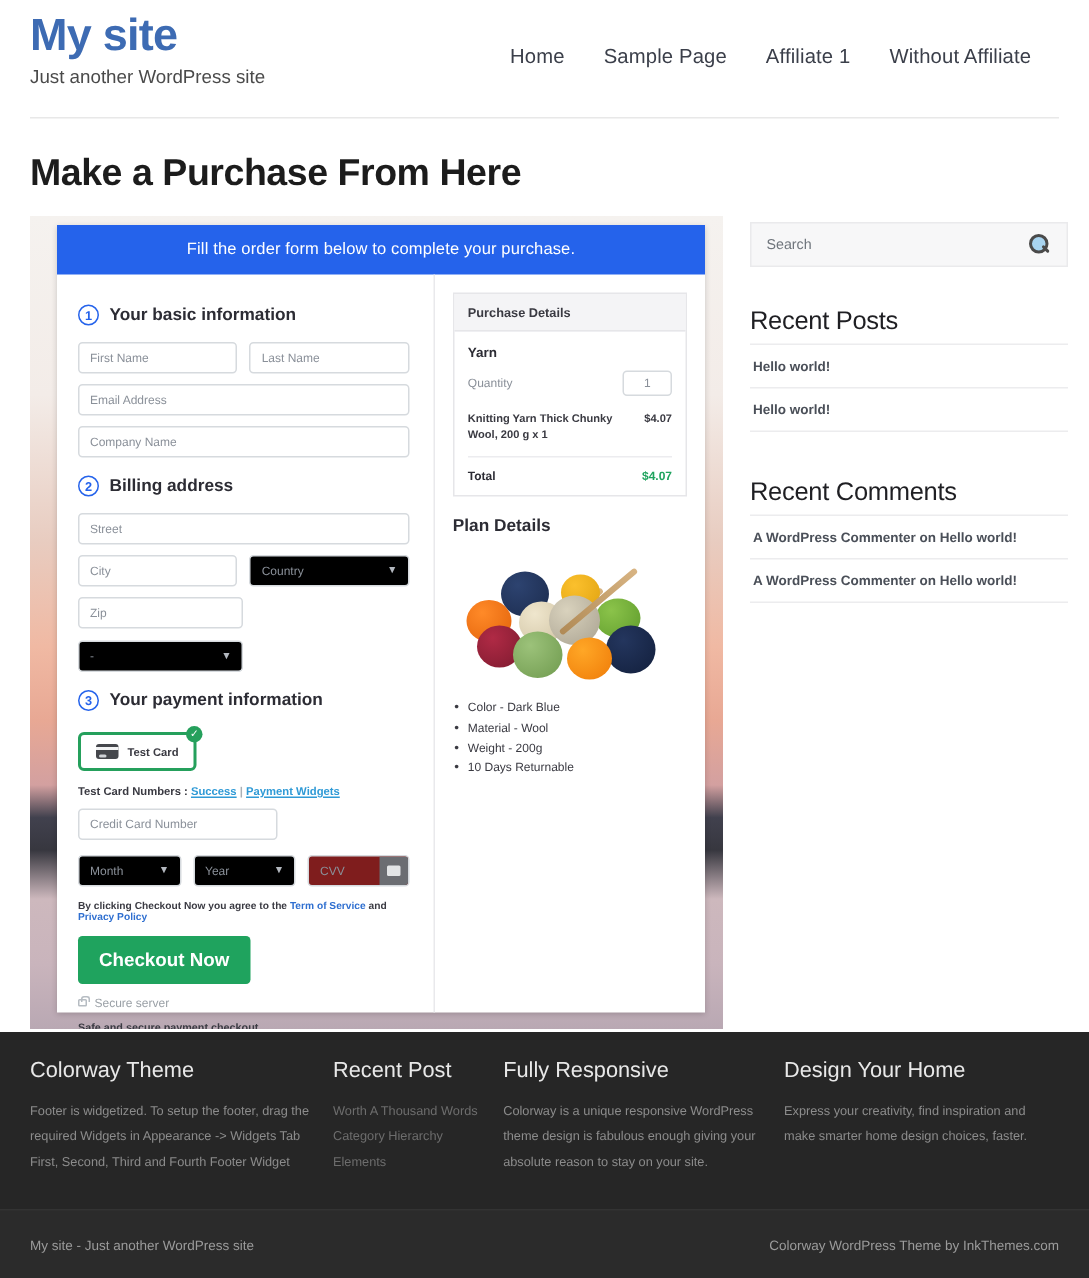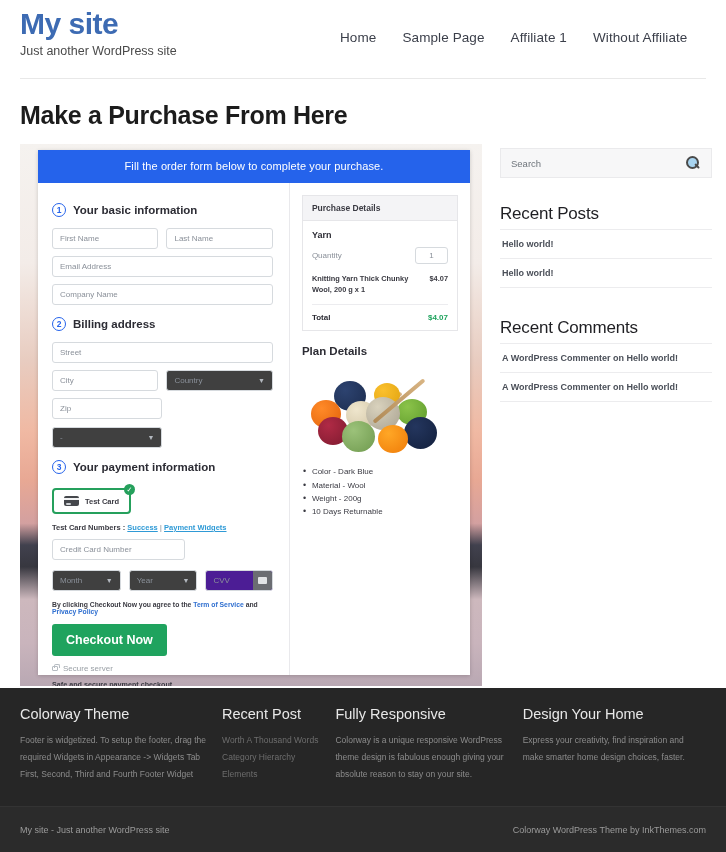--- a/index.html
+++ b/index.html
@@ -104,21 +104,21 @@
   .fld {
     border: 1px solid #d6dade; border-radius: 3px;
     height: 21px; background: #fff;
     font-size: 8px; color: #8a9099;
     padding: 0 7px; display: flex; align-items: center;
     width: 100%;
   }
   .fld.half { width: 50%; }
   .sel {
     border: 1px solid #d6dade; border-radius: 3px;
-    height: 21px; background: #404040;
+    height: 21px; background: #000000;
     font-size: 8px; color: #8a9099;
     padding: 0 7px; display: flex; align-items: center;
     justify-content: space-between; width: 50%;
   }
   .chev { color: #b3b8bf; font-size: 7px; }
 
   .card-chip {
     display: inline-flex; align-items: center; gap: 6px;
     border: 2px solid #25a05c; border-radius: 4px;
     padding: 6px 10px; position: relative; margin: 3px 0 9px 0;
@@ -147,21 +147,21 @@
     font-size: 7.5px; color: #3a3a42; margin-bottom: 7px; font-weight: bold;
   }
   .testcards .lnk { color: #2f9ad6; }
   .testcards .sep { color: #aab0b6; }
   .testcards .fail { color: #2f9ad6; }
 
   .cc-row { display: flex; gap: 8px; margin-bottom: 10px; }
   .sel.third, .fld.third { width: 33.33%; }
   .cvv-wrap {
     width: 33.33%; display: flex; border: 1px solid #d6dade;
-    border-radius: 3px; height: 21px; overflow: hidden; background: #4c1d95;
+    border-radius: 3px; height: 21px; overflow: hidden; background: #7f1d1d;
   }
   .cvv-wrap .txt {
     flex: 1; font-size: 8px; color: #8a9099;
     display: flex; align-items: center; padding-left: 7px;
   }
   .cvv-wrap .btn {
     width: 19px; background: #6b6d72;
     display: flex; align-items: center; justify-content: center;
   }
   .cvv-wrap .btn i {

